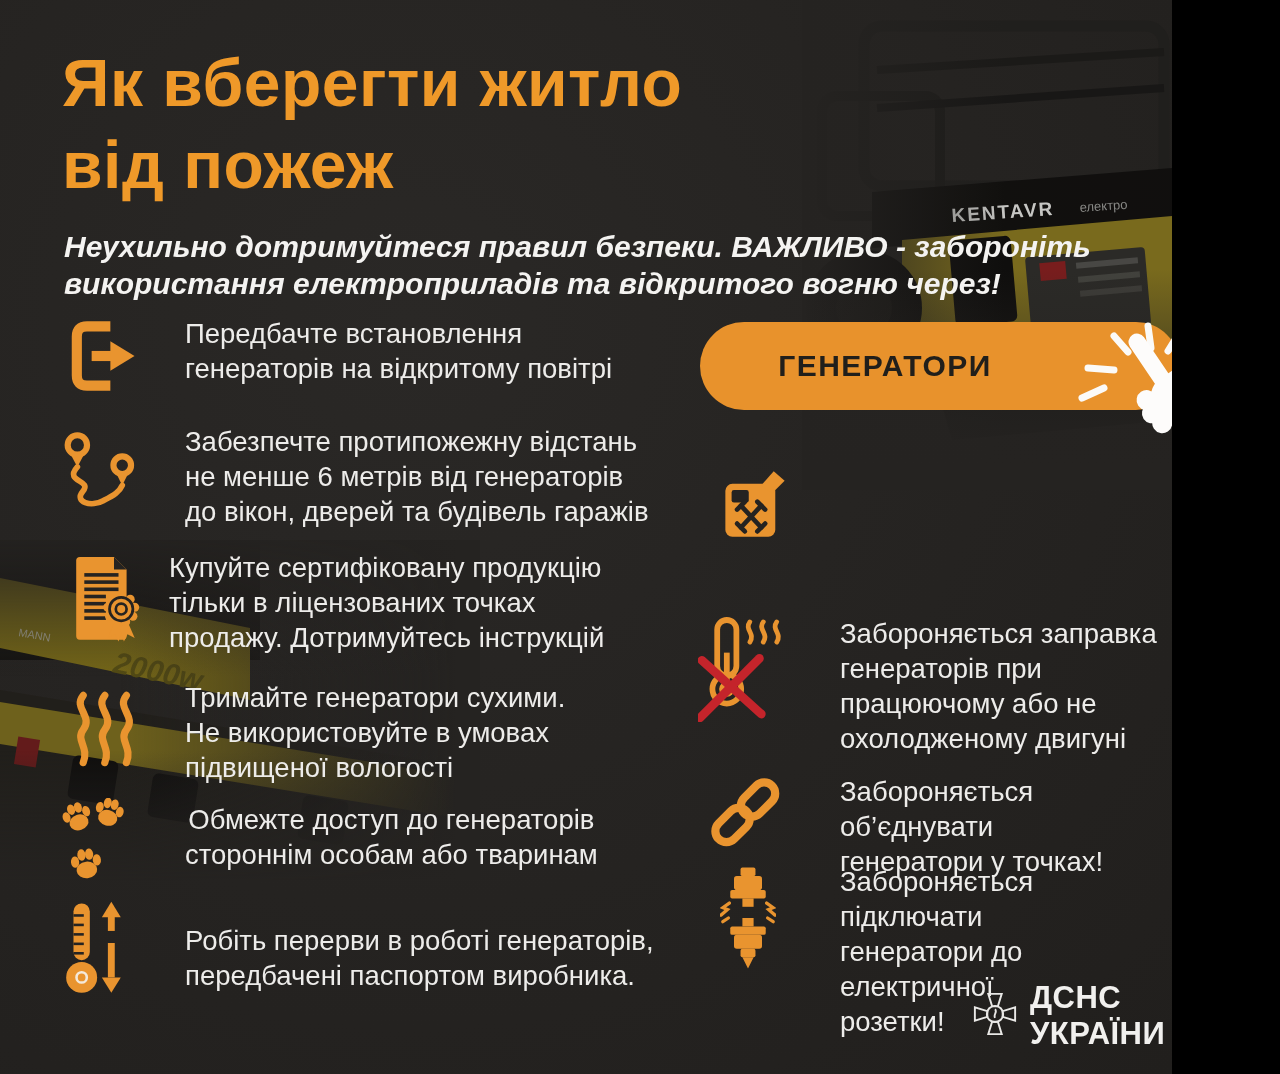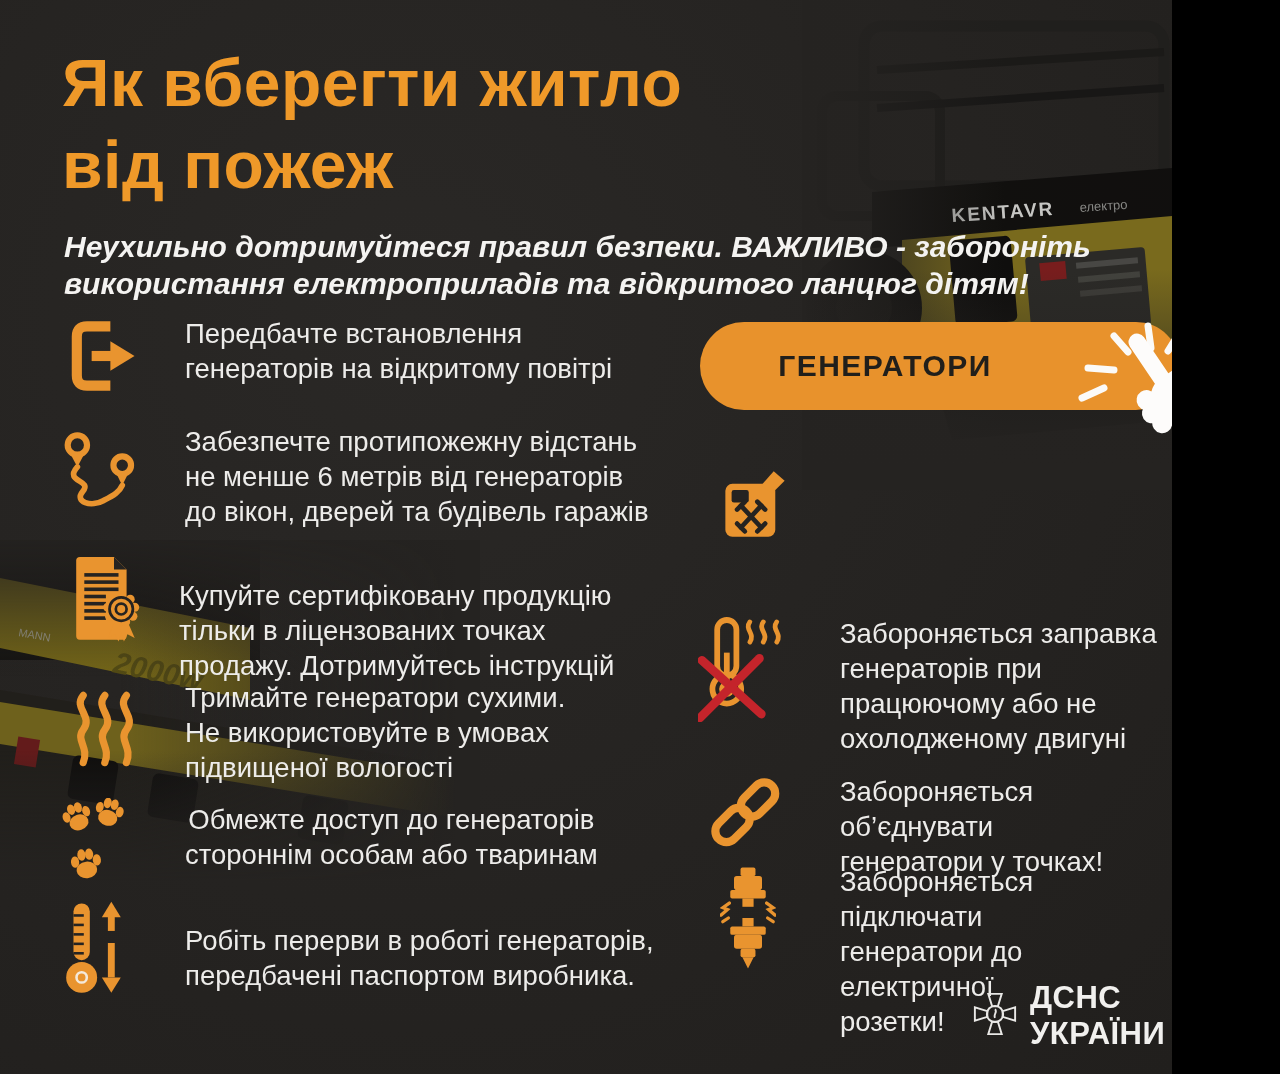--- a/index.html
+++ b/index.html
@@ -117,21 +117,21 @@
           <stop offset="0.62" stop-color="#252321" stop-opacity="0"></stop>
           <stop offset="1" stop-color="#252321" stop-opacity="0.95"></stop>
         </linearGradient>
       </defs>
     </svg>
   </div>
 
   <div class="abs title">Як вберегти житло
 від пожеж</div>
   <div class="abs subtitle">Неухильно дотримуйтеся правил безпеки. ВАЖЛИВО - забороніть
-використання електроприладів та відкритого ланцюг дітям!</div>
+використання електроприладів та відкритого вогню через!</div>
 
   <div class="abs gen-button">
     <span>ГЕНЕРАТОРИ</span>
   </div>
   <div class="abs" style="left:1058px;top:318px;width:200px;height:190px;">
     <svg width="200" height="190" viewBox="0 0 200 190">
       <g stroke="#FBFAF8" stroke-width="7" stroke-linecap="round">
         <line x1="90" y1="8" x2="93" y2="30"></line>
         <line x1="56" y1="18" x2="70" y2="34"></line>
         <line x1="122" y1="14" x2="110" y2="33"></line>
@@ -197,21 +197,21 @@
             <circle cx="53" cy="62" r="5"></circle>
             <circle cx="58" cy="53" r="5"></circle>
         </g>
         <circle cx="68" cy="64" r="13" fill="#E9942F" stroke="#252321" stroke-width="3"></circle>
         <circle cx="68" cy="64" r="6" fill="none" stroke="#252321" stroke-width="3"></circle>
         <polygon points="60,80 53,96 61,92 65,100 70,84" fill="#E9942F"></polygon>
         <polygon points="76,80 83,96 75,92 71,100 66,84" fill="#E9942F"></polygon>
       </g>
     </svg>
   </div>
-  <div class="abs item-text" style="left:179px;top:550px;margin-top:28px;">Купуйте сертифіковану продукцію
+  <div class="abs item-text" style="left:169px;top:550px;">Купуйте сертифіковану продукцію
 тільки в ліцензованих точках
 продажу. Дотримуйтесь інструкцій</div>
 
   <div class="abs" style="left:64px;top:680px;width:80px;height:98px;">
     <svg width="80" height="98" viewBox="0 0 100 100">
       <g fill="none" stroke="#E9942F" stroke-width="9" stroke-linecap="round">
         <path d="M24 8 c-13 16 13 26 0 43 c-10 13 8 22 0 41"></path>
         <path d="M51 8 c-13 16 13 26 0 43 c-10 13 8 22 0 41"></path>
         <path d="M78 8 c-13 16 13 26 0 43 c-10 13 8 22 0 41"></path>
       </g>

